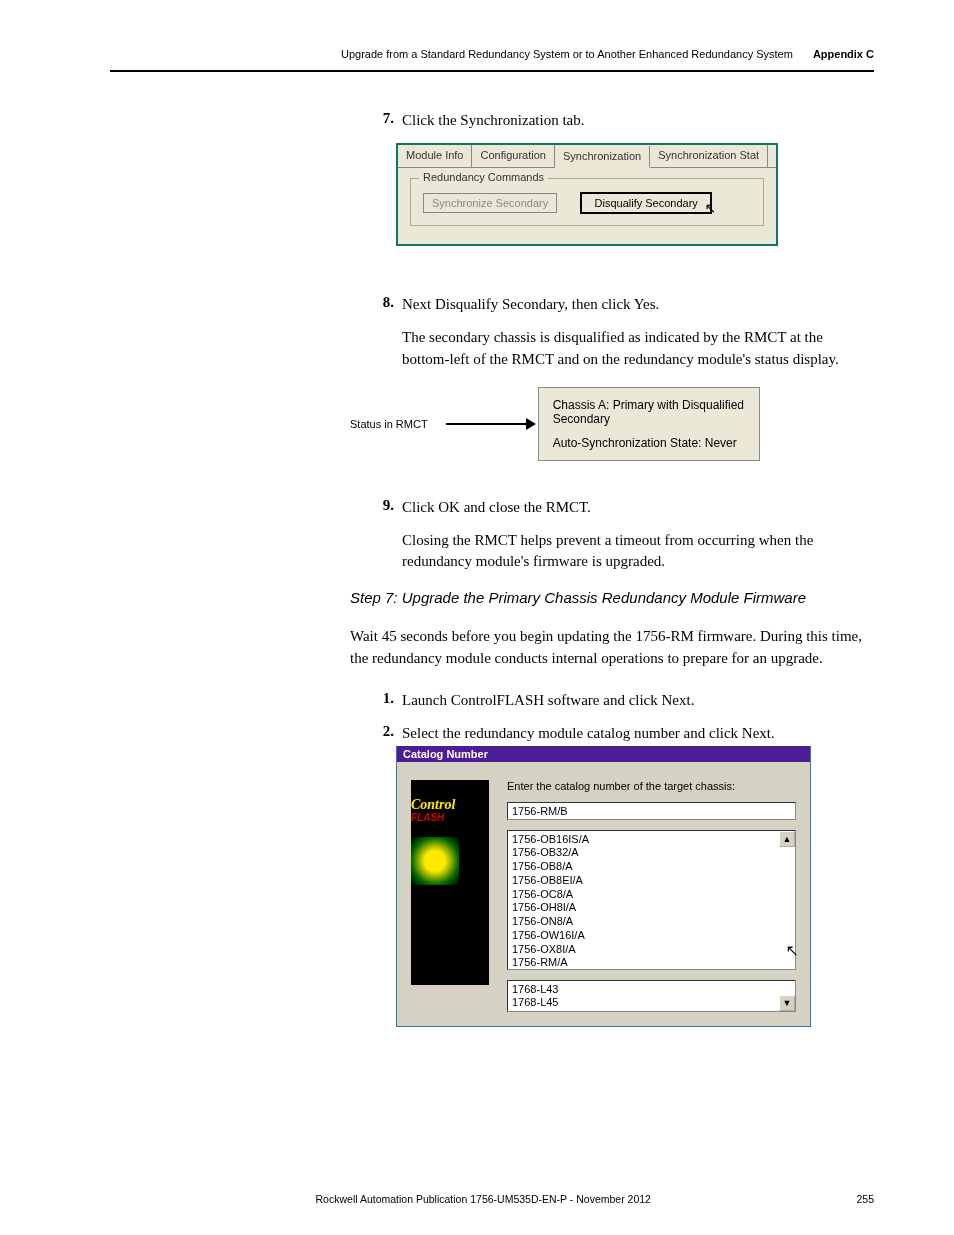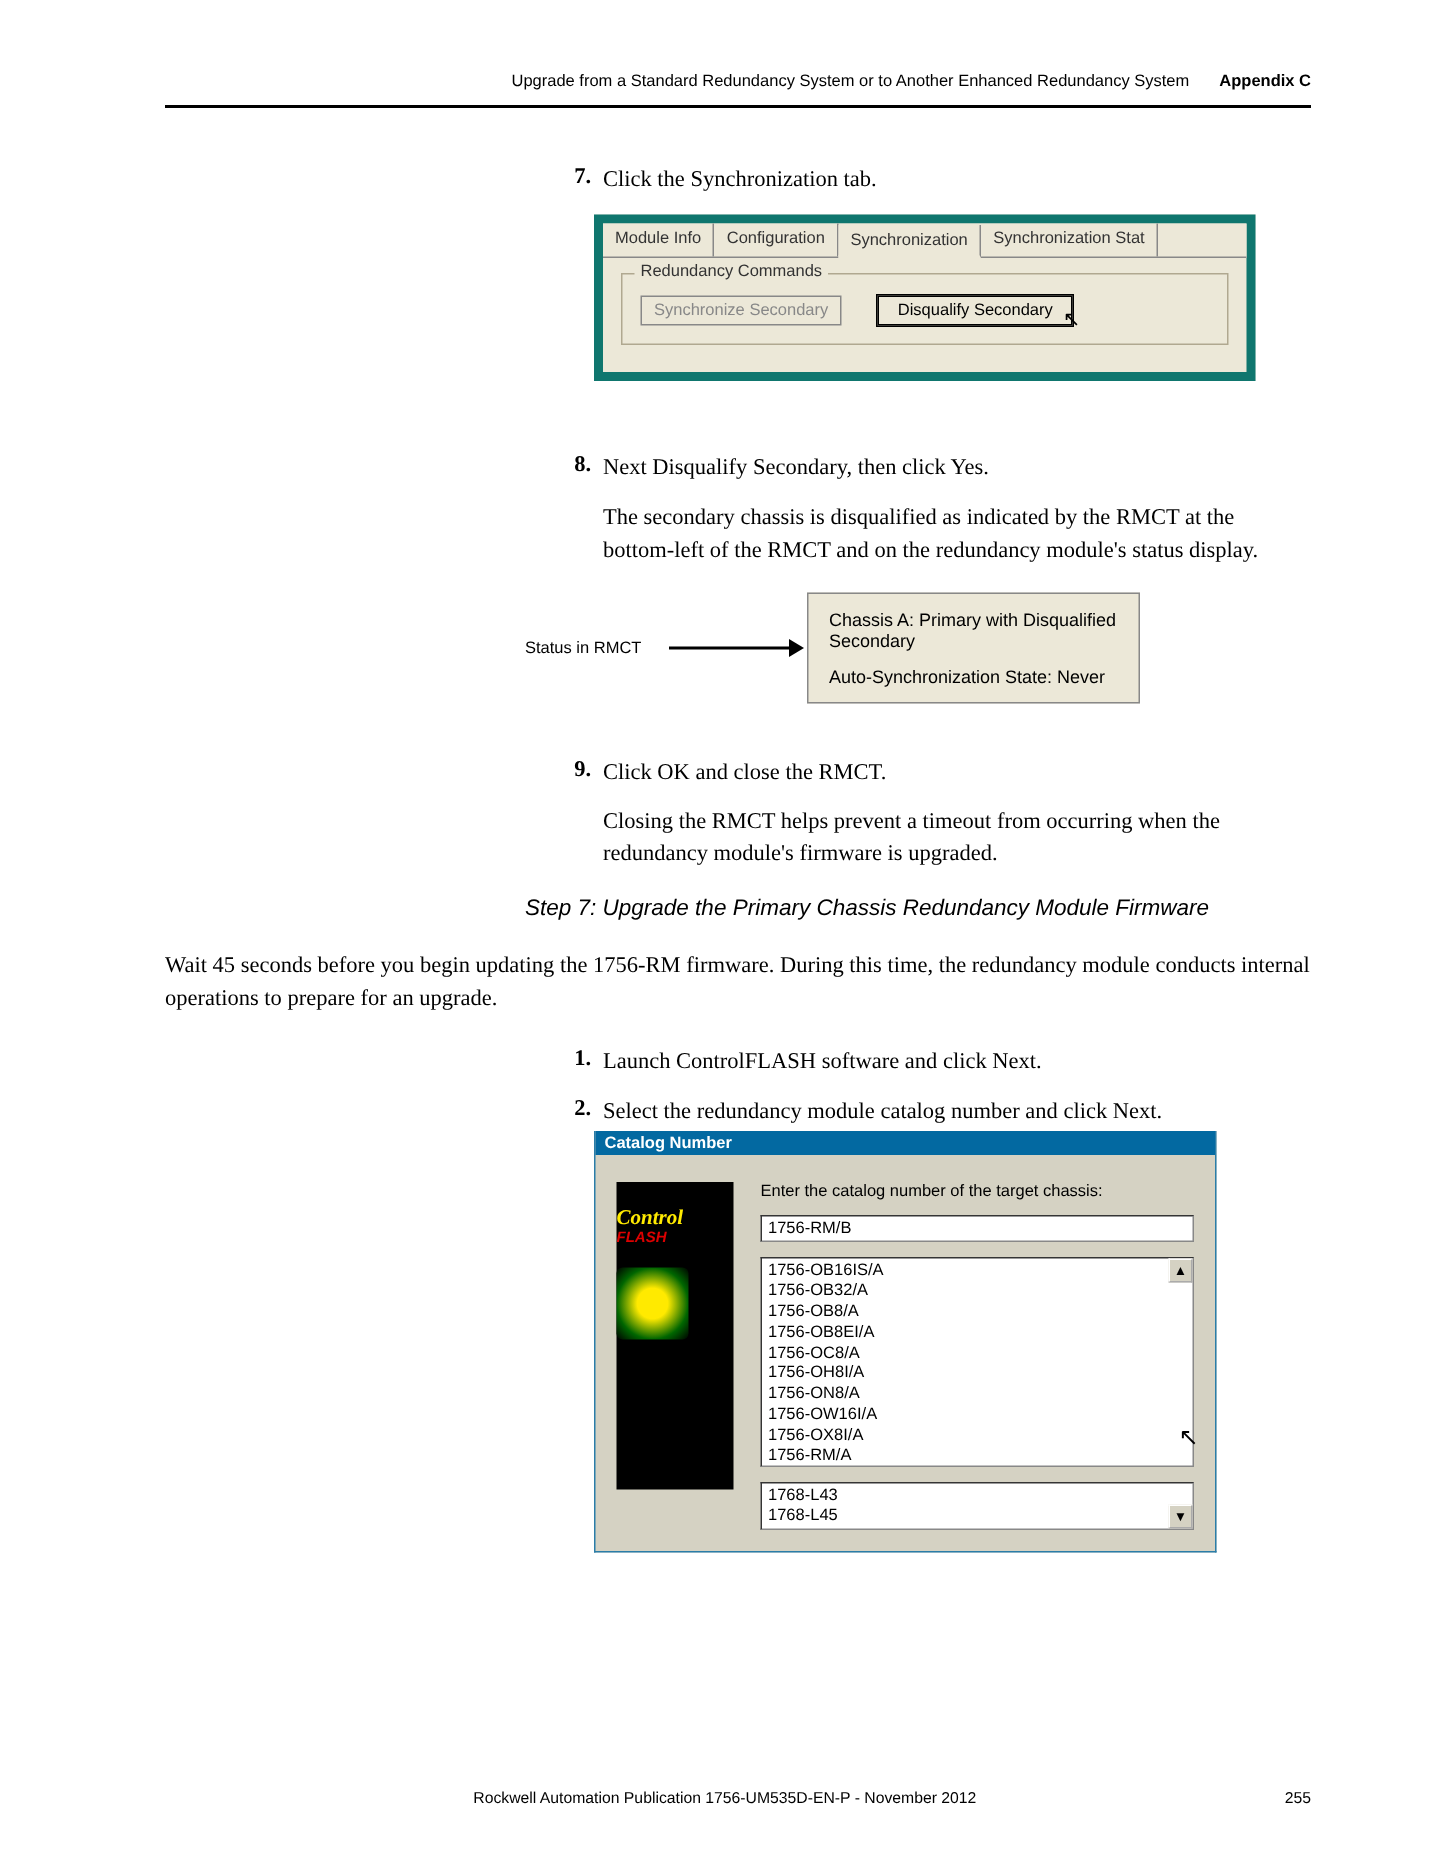--- a/index.html
+++ b/index.html
@@ -50,26 +50,27 @@
     }
     .body-text {
       font-size: 15px;
       line-height: 1.45;
       margin-left: 292px;
       margin-bottom: 16px;
     }
     .body-text-full {
       font-size: 15px;
       line-height: 1.45;
+      margin-left: 240px;
       margin-bottom: 20px;
     }
     .tab-panel {
       margin-left: 286px;
-      width: 441px;
-      border: 6px solid #0f766e;
+      width: 382px;
+      border: 2px solid #0f766e;
       background: #ece8d8;
       margin-bottom: 48px;
     }
     .tabs {
       display: flex;
       border-bottom: 1px solid #888;
       background: #ece8d8;
       font-family: Arial, sans-serif;
       font-size: 11px;
     }
@@ -170,21 +171,21 @@
     }
     .catalog-dialog {
       margin-left: 286px;
       width: 415px;
       background: #d5d2c3;
       border: 1px solid #2a7da8;
       border-top: none;
       position: relative;
     }
     .catalog-title {
-      background: #0369a1;
+      background: #4c1d95;
       color: #fff;
       font-family: Arial, sans-serif;
       font-size: 11px;
       font-weight: bold;
       padding: 2px 6px;
     }
     .catalog-body {
       display: flex;
       padding: 18px 14px 14px 14px;
       gap: 18px;

